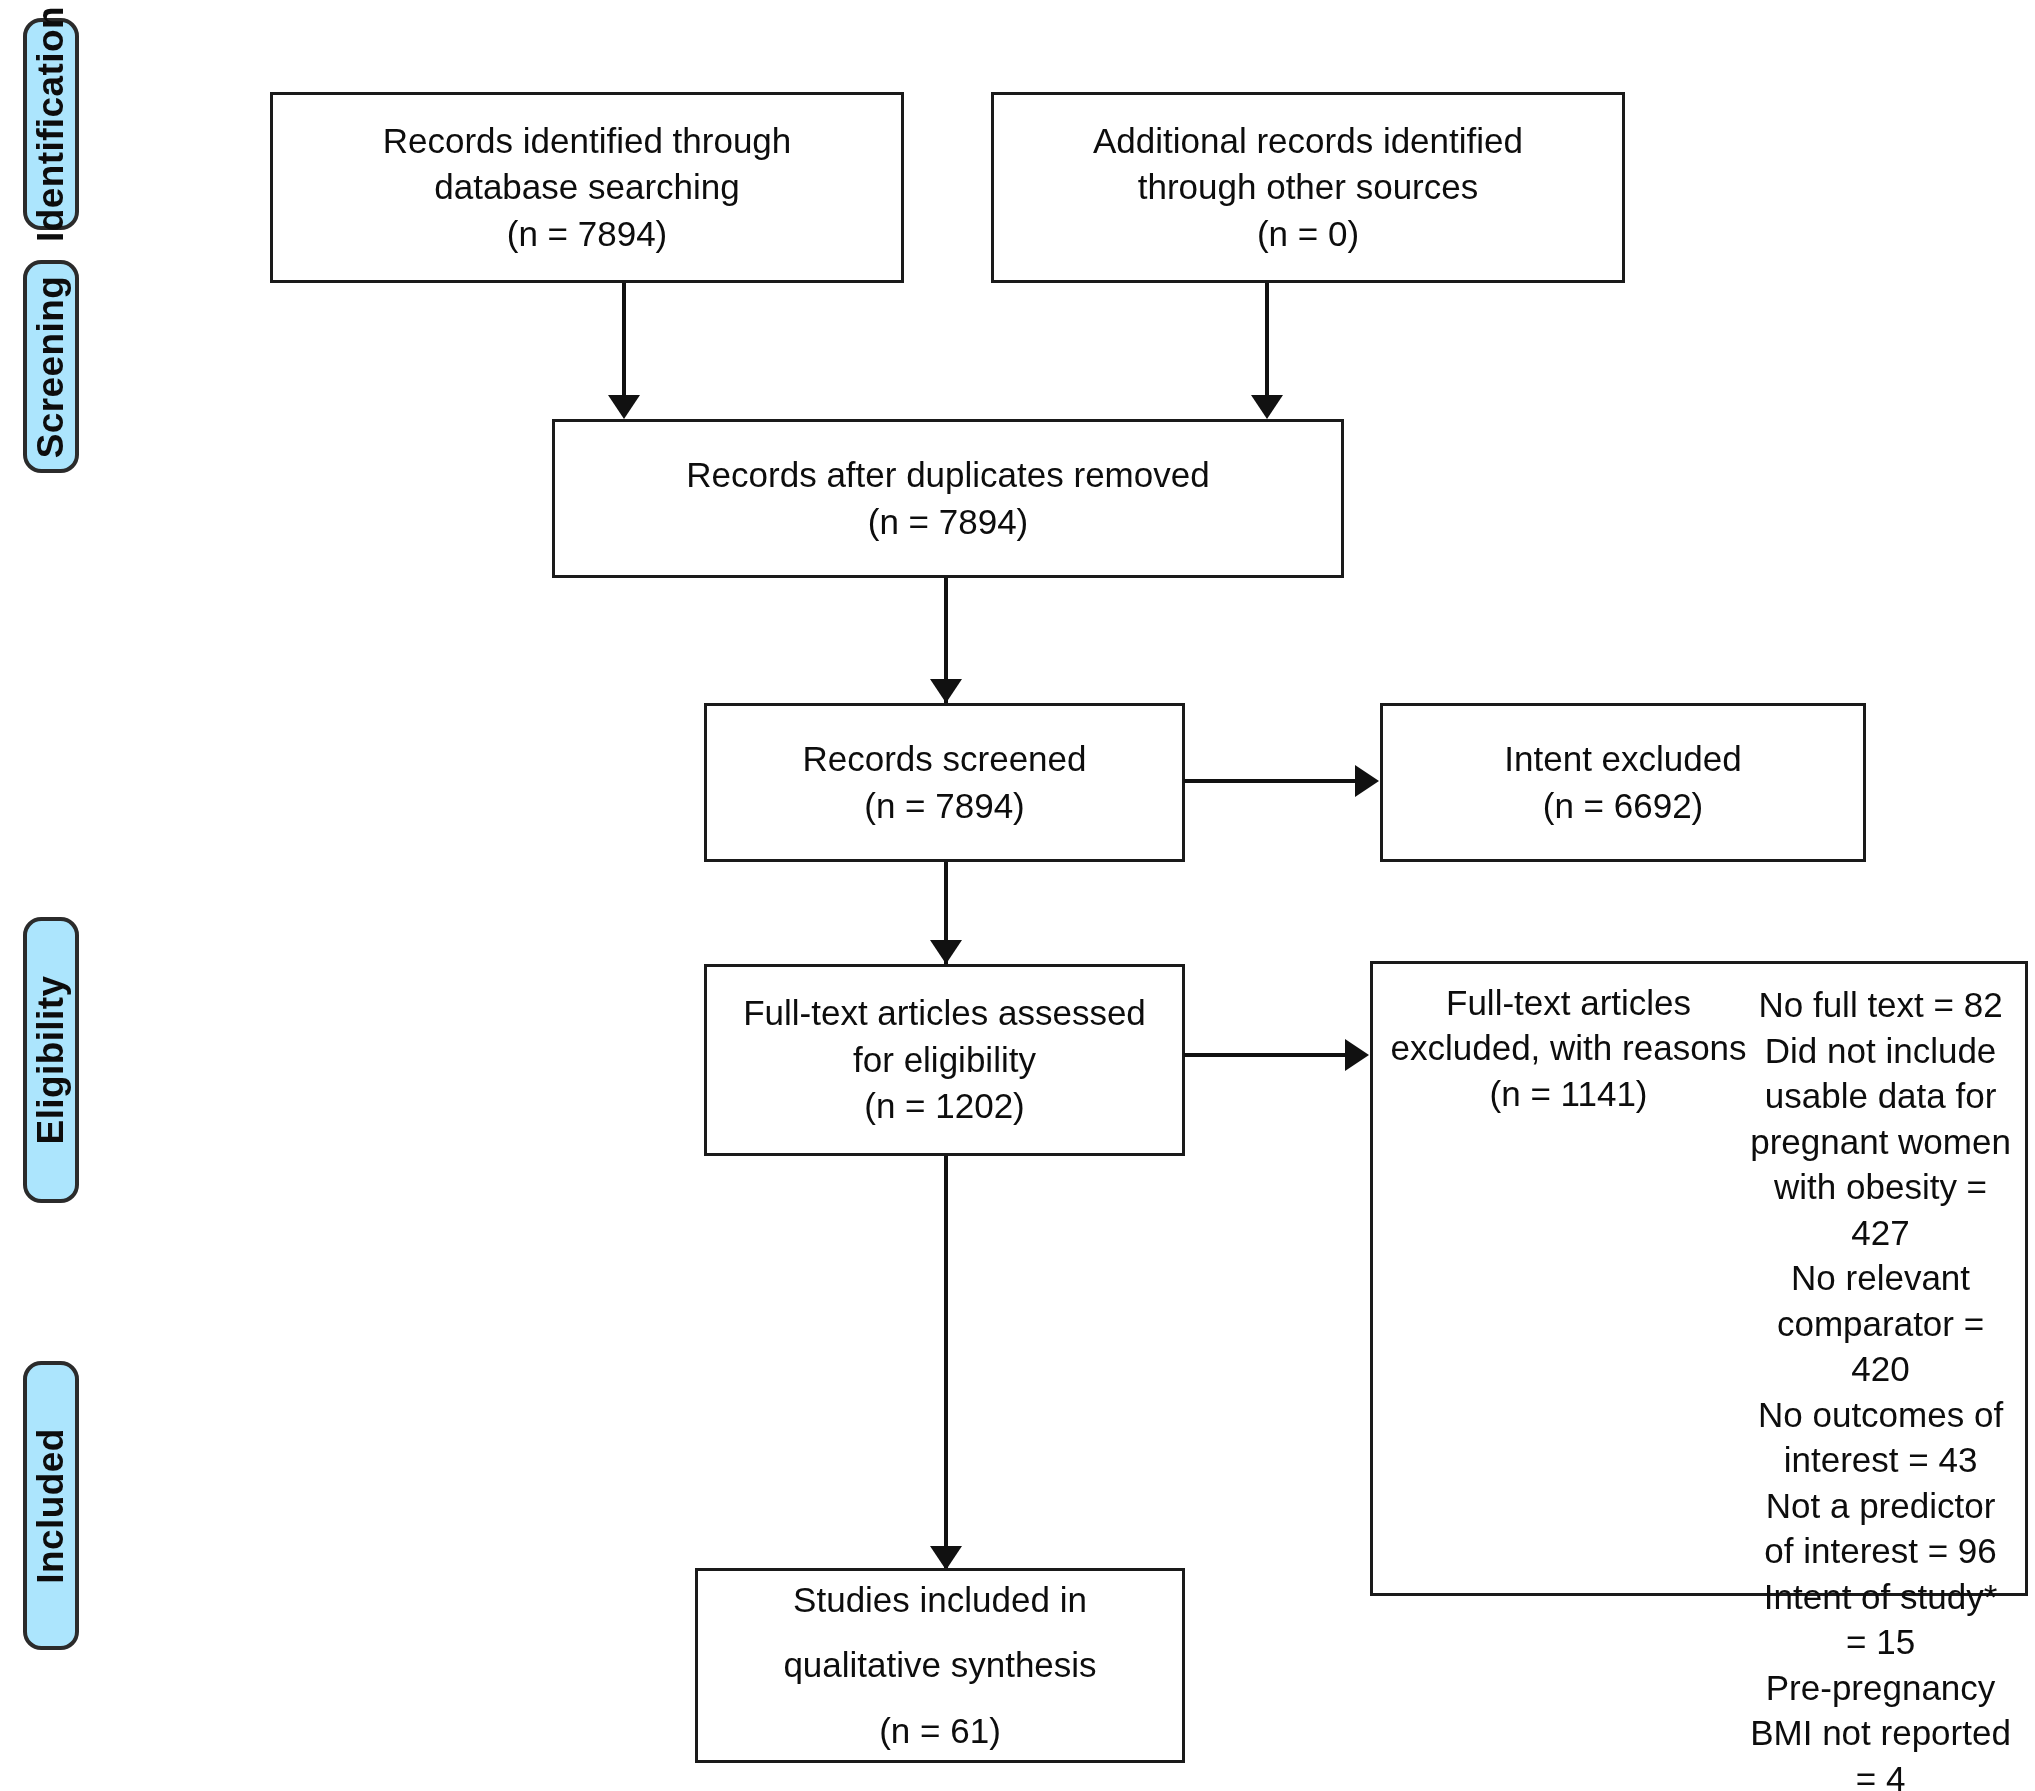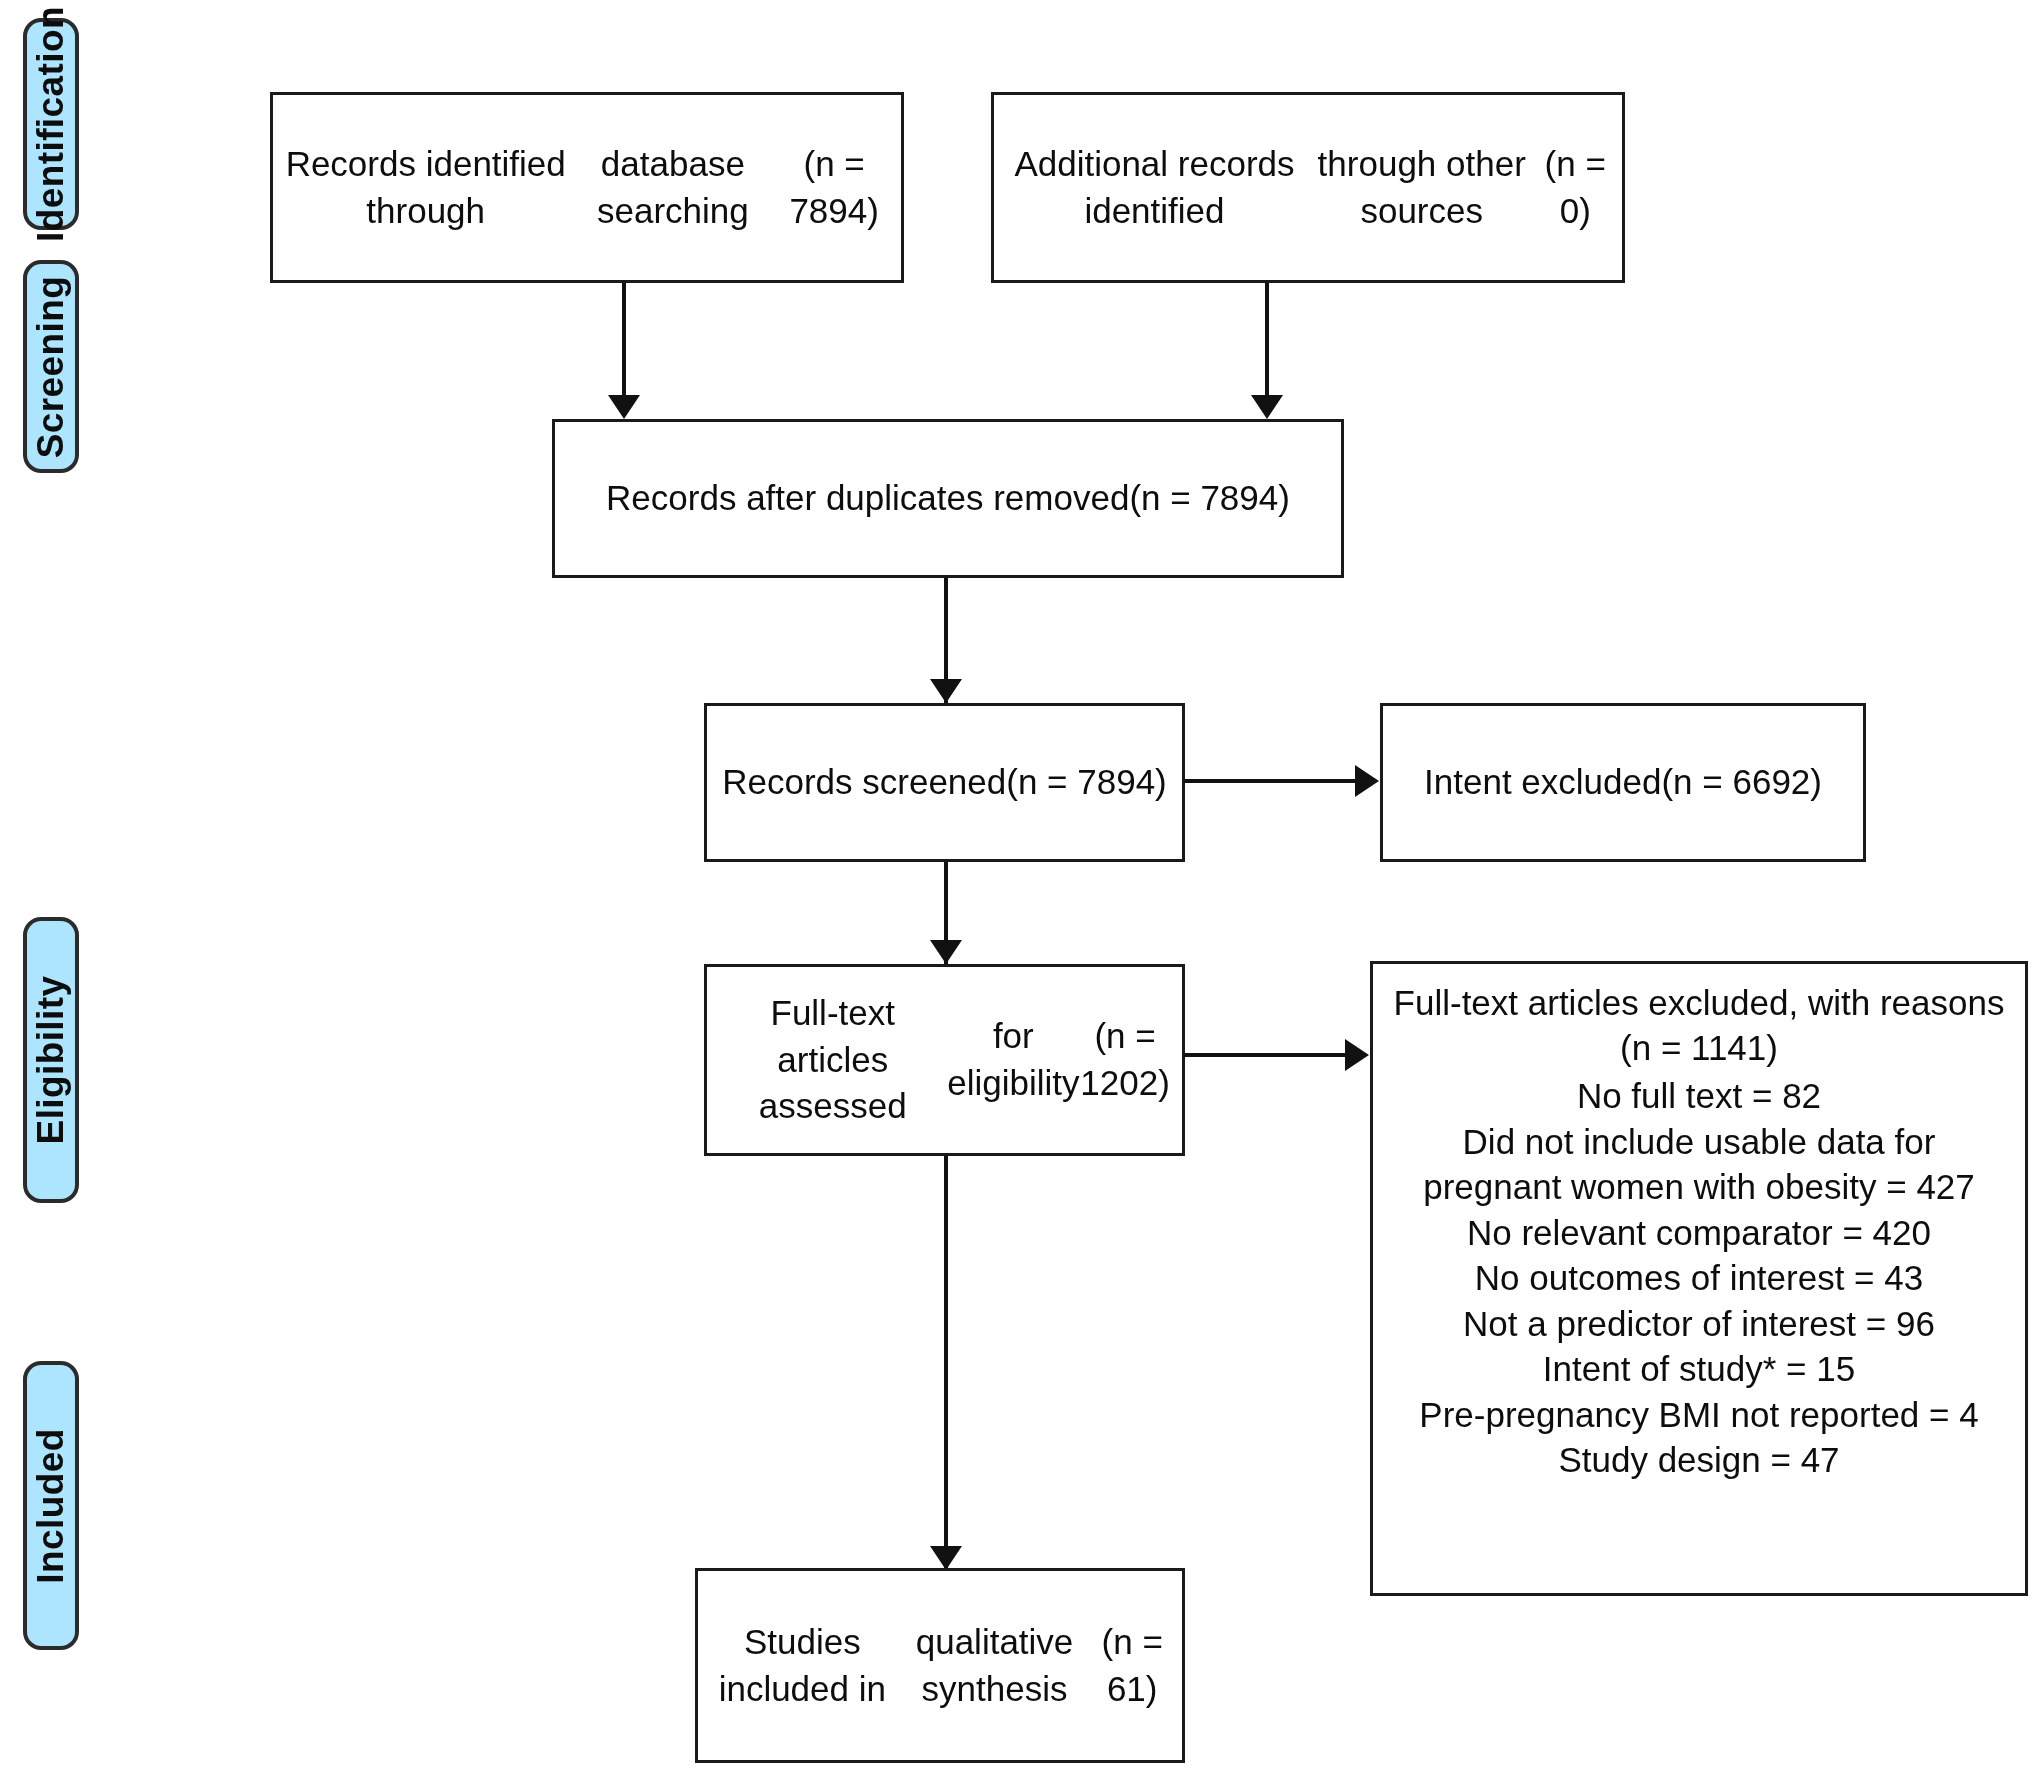--- a/index.html
+++ b/index.html
@@ -38,38 +38,39 @@
     letter-spacing: 0.4px;
   }
 
   
   .flow-box {
     position: absolute;
     background: #ffffff;
     border: 3.5px solid #1a1a1a;
     box-sizing: border-box;
     display: flex;
+    flex-direction: column;
     align-items: center;
     justify-content: center;
     text-align: center;
     color: #0d0d0d;
     font-size: 35px;
     line-height: 1.33;
     padding: 5.6px 11.3px;
   }
   .flow-box .line { display: block; }
 
   
   .reasons-box {
     position: absolute;
     background: #ffffff;
     border: 3.5px solid #1a1a1a;
     box-sizing: border-box;
     display: flex;
-    flex-direction: column;
+    flex-direction: row;
     color: #0d0d0d;
     font-size: 35px;
     line-height: 1.3;
     padding: 15.5px 14px 14px 14px;
   }
   .reasons-head {
     text-align: center;
     align-self: stretch;
   }
   .reasons-list {

